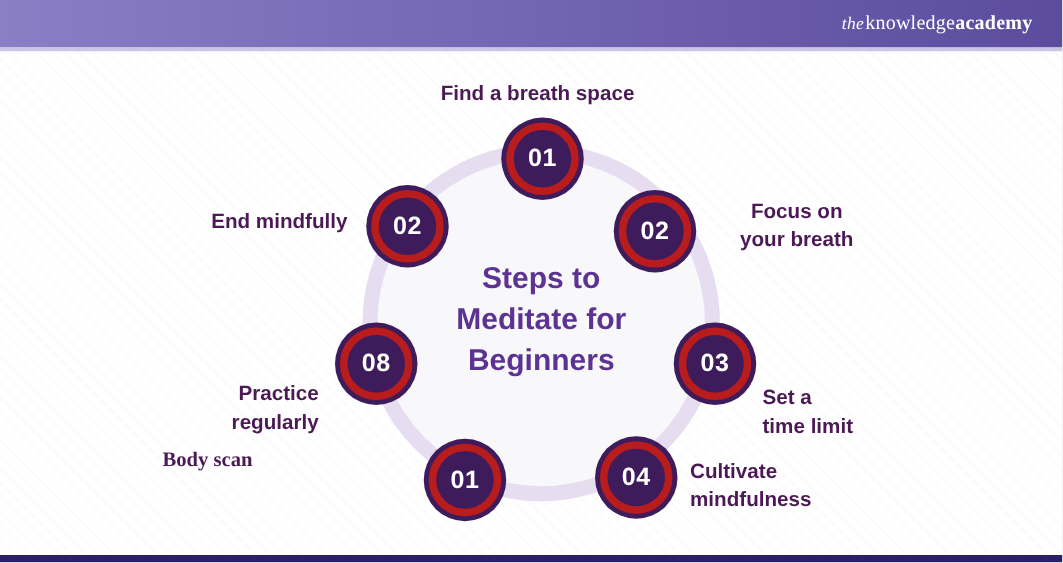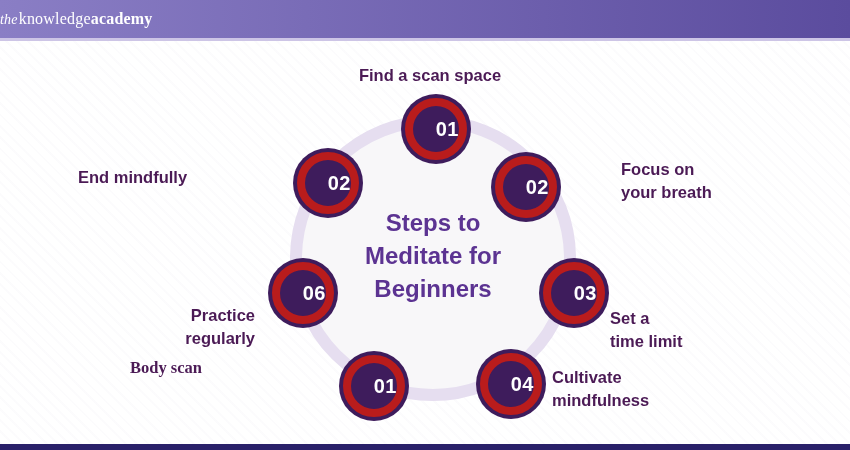--- a/index.html
+++ b/index.html
@@ -4,21 +4,21 @@
 <style>
   html,body{margin:0;padding:0;background:#e9e9e9;}
   .canvas{
     position:relative;width:850px;height:450px;background:#ffffff;overflow:hidden;
     font-family:"Liberation Sans", sans-serif;margin:0 auto;
   }
   
   .header-bar{
     position:absolute;left:0;top:0;width:100%;height:38px;
     background:linear-gradient(90deg,var(--header_gradient_left),var(--header_gradient_right));
-    display:flex;align-items:center;
+    display:flex;align-items:center;justify-content:flex-end;
     padding-right:24px;box-sizing:border-box;
   }
   .header-accent{
     position:absolute;left:0;top:38px;width:100%;height:3px;
     background:var(--header_accent_line);
   }
   .logo{font-family:"Liberation Serif", serif;color:var(--logo_text);font-size:16px;letter-spacing:0.2px;}
   .logo .logo-the{font-style:italic;font-size:14px;margin-right:1px;}
   .logo .logo-academy{font-weight:bold;}
   
@@ -38,44 +38,44 @@
     border-radius:50%;background:var(--ring_fill);
   }
   .title{
     position:absolute;left:283px;top:206px;width:300px;text-align:center;
     font-size:24px;font-weight:bold;line-height:33px;
     color:var(--title_text);white-space:pre-line;
   }
   
   .step{
     position:absolute;width:46px;height:46px;border-radius:50%;
-    background:var(--accent_dark);border:8px solid #b91c1c;
+    background:var(--accent_dark);border:6px solid #b91c1c;
     box-shadow:0 0 0 4px var(--accent_dark);
-    display:flex;align-items:center;justify-content:flex-end;
+    display:flex;align-items:center;justify-content:center;
   }
   .num{color:var(--number_text);font-weight:bold;font-size:20px;letter-spacing:0.5px;}
   .s1{left:405px;top:98px;}
   .s2{left:495px;top:156px;}
   .s3{left:543px;top:262px;}
   .s4{left:480px;top:353px;}
   .s5{left:343px;top:355px;}
   .s6{left:272px;top:262px;}
   .s7{left:297px;top:152px;}
   
   .lbl{
     position:absolute;color:var(--label_text);font-size:16.5px;font-weight:600;
     line-height:23px;white-space:pre-line;
   }
   .l1{left:330px;top:64px;width:200px;text-align:center;}
-  .l2{left:592px;top:158px;text-align:left;margin-left:29px;}
+  .l2{left:592px;top:158px;text-align:center;}
   .l3{left:610px;top:264px;text-align:left;margin-top:43px;}
   .l4{left:552px;top:366px;text-align:left;}
   .l5{left:130px;top:356px;width:200px;font-family:Liberation Serif, serif;}
   .l6{left:55px;top:264px;width:200px;text-align:right;margin-top:40px;}
-  .l7{left:78px;top:166px;width:200px;}
+  .l7{left:78px;top:166px;width:200px;text-align:right;}
 </style>
 </head>
 <body>
 
 <div class="canvas">
 
   <header class="header-bar">
     <div class="logo">
       <span class="logo-the">the</span><span class="logo-knowledge">knowledge</span><span class="logo-academy">academy</span>
     </div>
@@ -86,21 +86,21 @@
 
   <main>
     <div class="ring"></div>
     <div class="title">Steps to
 Meditate for
 Beginners</div>
 
     <div class="step s1">
       <span class="num">01</span>
     </div>
-    <div class="lbl l1">Find a scan space</div>
+    <div class="lbl l1">Find a breath space</div>
 
     <div class="step s2">
       <span class="num">02</span>
     </div>
     <div class="lbl l2">Focus on
 your breath</div>
 
     <div class="step s3">
       <span class="num">03</span>
     </div>
@@ -112,21 +112,21 @@
     </div>
     <div class="lbl l4">Cultivate
 mindfulness</div>
 
     <div class="step s5">
       <span class="num">01</span>
     </div>
     <div class="lbl l5">Body scan</div>
 
     <div class="step s6">
-      <span class="num">06</span>
+      <span class="num">08</span>
     </div>
     <div class="lbl l6">Practice
 regularly</div>
 
     <div class="step s7">
       <span class="num">02</span>
     </div>
     <div class="lbl l7">End mindfully</div>
   </main>
 

